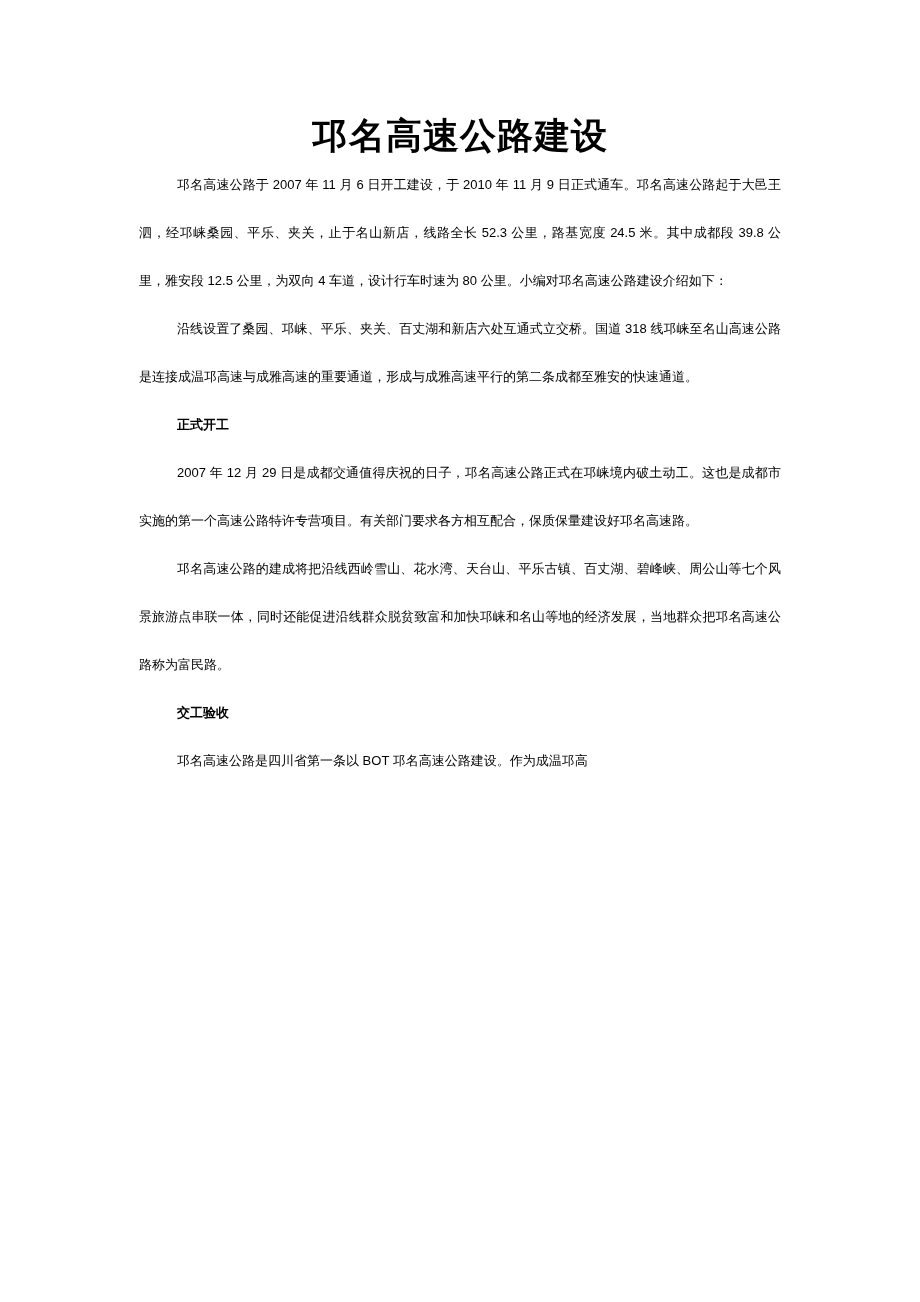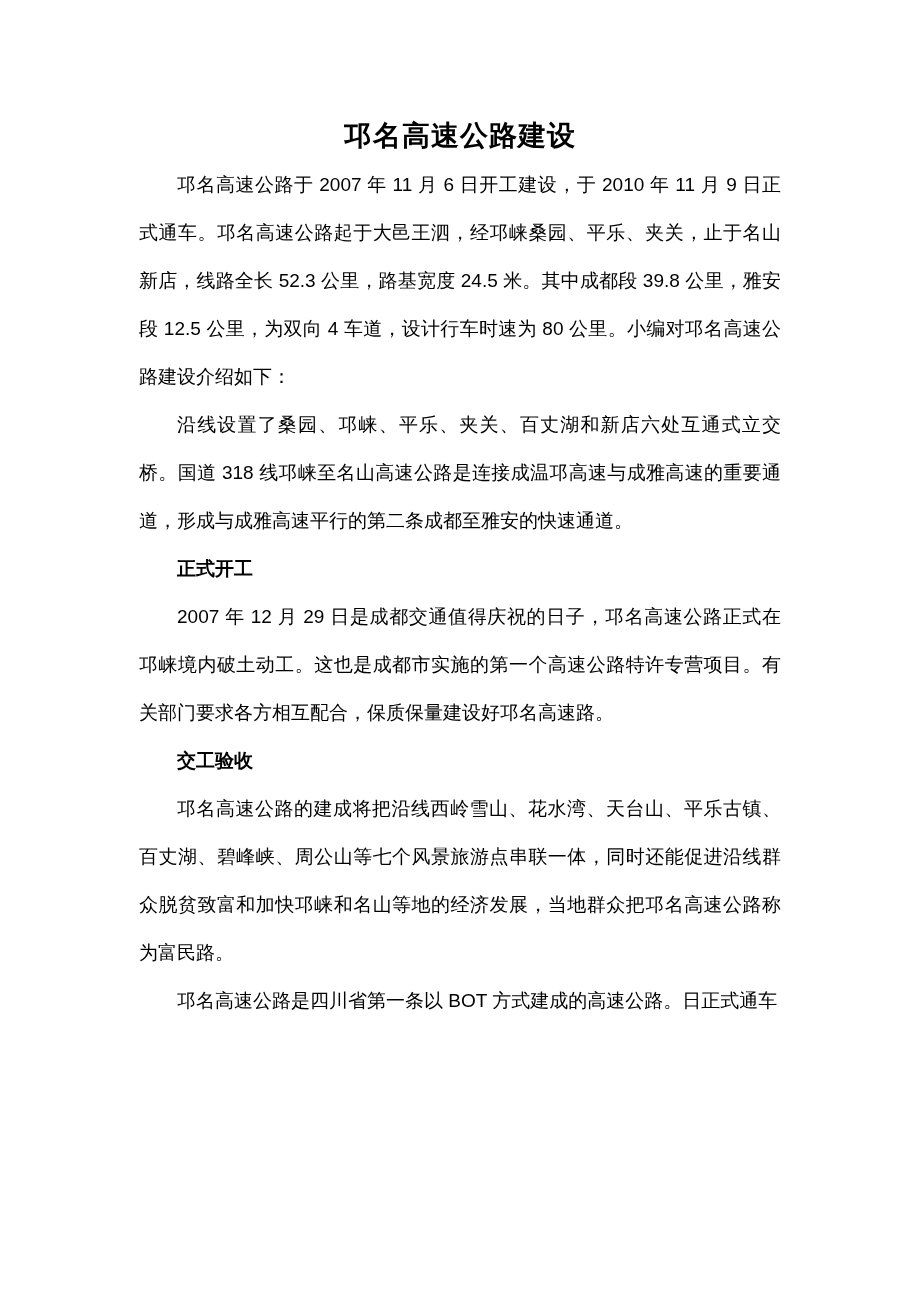--- a/index.html
+++ b/index.html
@@ -13,30 +13,30 @@
     height: 1302px;
     box-sizing: border-box;
     padding: 111px 139px 0 139px;
     background: #ffffff;
     color: #000000;
     font-family: "Liberation Sans", "DejaVu Sans", sans-serif;
     overflow: hidden;
   }
   .doc-title {
     margin: 0;
-    font-size: 28px;
+    font-size: 36px;
     font-weight: 700;
     line-height: 50px;
     text-align: center;
     letter-spacing: 1px;
     color: #000000;
   }
   .para {
     margin: 0;
-    font-size: 19px;
+    font-size: 13px;
     line-height: 48px;
     text-align: justify;
     text-indent: 38px;
     word-break: break-all;
     color: #000000;
   }
   .para.heading {
     text-align: left;
     font-weight: bold;
   }
@@ -49,20 +49,20 @@
   <h1 class="doc-title">邛名高速公路建设</h1>
 
   <p class="para">邛名高速公路于 2007 年 11 月 6 日开工建设，于 2010 年 11 月 9 日正式通车。邛名高速公路起于大邑王泗，经邛崃桑园、平乐、夹关，止于名山新店，线路全长 52.3 公里，路基宽度 24.5 米。其中成都段 39.8 公里，雅安段 12.5 公里，为双向 4 车道，设计行车时速为 80 公里。小编对邛名高速公路建设介绍如下：</p>
 
   <p class="para">沿线设置了桑园、邛崃、平乐、夹关、百丈湖和新店六处互通式立交桥。国道 318 线邛崃至名山高速公路是连接成温邛高速与成雅高速的重要通道，形成与成雅高速平行的第二条成都至雅安的快速通道。</p>
 
   <p class="para heading">正式开工</p>
 
   <p class="para">2007 年 12 月 29 日是成都交通值得庆祝的日子，邛名高速公路正式在邛崃境内破土动工。这也是成都市实施的第一个高速公路特许专营项目。有关部门要求各方相互配合，保质保量建设好邛名高速路。</p>
 
+  <p class="para">邛名高速公路的建成将把沿线西岭雪山、花水湾、天台山、平乐古镇、百丈湖、碧峰峡、周公山等七个风景旅游点串联一体，同时还能促进沿线群众脱贫致富和加快邛崃和名山等地的经济发展，当地群众把邛名高速公路称为富民路。</p>
+
   <p class="para heading">交工验收</p>
 
-  <p class="para">邛名高速公路的建成将把沿线西岭雪山、花水湾、天台山、平乐古镇、百丈湖、碧峰峡、周公山等七个风景旅游点串联一体，同时还能促进沿线群众脱贫致富和加快邛崃和名山等地的经济发展，当地群众把邛名高速公路称为富民路。</p>
 
-
-  <p class="para">邛名高速公路是四川省第一条以 BOT 方式建成的高速公路。日正式通车</p>
+  <p class="para">邛名高速公路是四川省第一条以 BOT 邛名高速公路建设。作为成温邛高</p>
 
 </div>
 
 </body></html>

